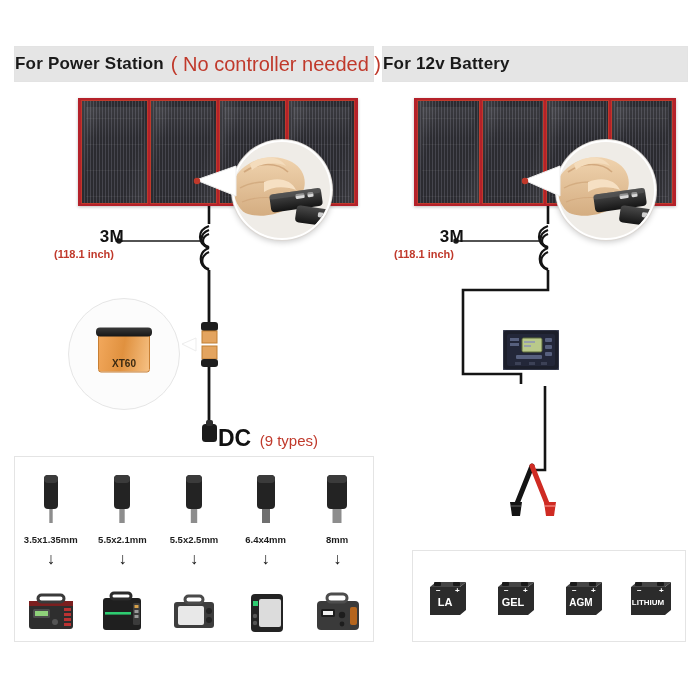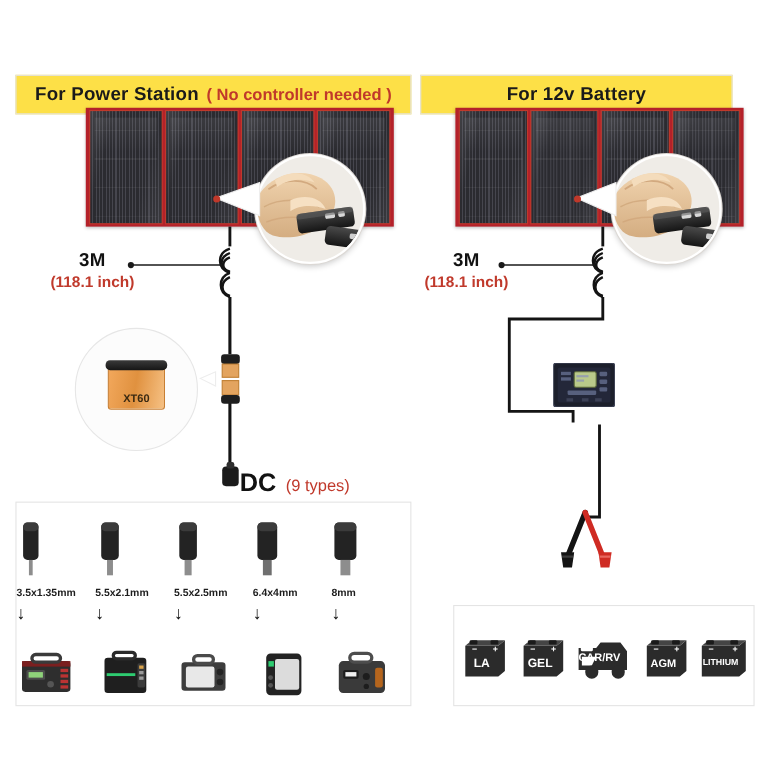--- a/index.html
+++ b/index.html
@@ -11,34 +11,33 @@
     position:relative;
     overflow:hidden;
     -webkit-font-smoothing:antialiased;
   }
   .page{position:relative;width:700px;height:700px;}
 
   
   .hdr{
     position:absolute;
     border:1px solid #e3e3e3;
-    background:#fde047;
+    background:#e5e5e5;
     box-sizing:border-box;
-    display:flex;align-items:center;justify-content:center;
+    display:flex;align-items:center;justify-content:space-between;
     white-space:nowrap;
-    margin-top:22px;
   }
   .hdr-main{
     font-size:17px;font-weight:bold;color:#1a1a1a;letter-spacing:.2px;
   }
   .hdr-note{
-    font-size:15px;color:#c0392b;margin-left:7px;font-weight:700;
+    font-size:20px;color:#c0392b;margin-left:7px;font-weight:400;
   }
   #hdr-left{left:14px;top:46px;width:360px;height:36px;}
-  #hdr-right{left:382px;top:46px;width:284px;height:36px;}
+  #hdr-right{left:382px;top:46px;width:306px;height:36px;}
 
   
   .panel-wrap{position:absolute;}
   .panel{
     position:relative;width:100%;height:100%;
     display:flex;
     background:#b4212a;
     padding:2px;box-sizing:border-box;
     box-shadow:0 1px 3px rgba(0,0,0,.25);
   }
@@ -74,22 +73,22 @@
     box-shadow:0 0 0 1px #dcd8d4, 0 2px 6px rgba(0,0,0,.22);
     overflow:hidden;
   }
   .callout svg{display:block;}
 
   
   .wire{position:absolute;left:0;top:0;width:700px;height:700px;pointer-events:none;}
 
   
   .len-label{position:absolute;text-align:center;}
-  .len-main{font-size:17px;font-weight:bold;color:#121212;line-height:1.05;letter-spacing:.3px;}
-  .len-sub{font-size:14px;font-weight:bold;color:#c0392b;line-height:1.3;margin-top:1px;}
+  .len-main{font-size:17px;font-weight:bold;color:#121212;line-height:1.05;letter-spacing:.3px;text-align:right;}
+  .len-sub{font-size:11px;font-weight:bold;color:#c0392b;line-height:1.3;margin-top:1px;}
 
   
   #xt-circle{
     position:absolute;left:68px;top:298px;width:110px;height:110px;border-radius:50%;
     background:#fcfcfc;border:1px solid #e6e6e6;
   }
   .conn-stack{
     position:absolute;left:50%;top:50%;transform:translate(-50%,-50%);
     width:52px;
   }
@@ -127,21 +126,21 @@
   }
   #box-dc{left:14px;top:456px;width:360px;height:186px;}
   #box-batt{left:412px;top:550px;width:274px;height:92px;}
 
   .row{position:absolute;left:0;right:0;display:flex;justify-content:space-around;align-items:flex-end;}
   #row-plugs{top:10px;height:60px;}
   #row-sizes{top:74px;height:16px;align-items:center;}
   #row-arrows{top:92px;height:20px;align-items:center;}
   #row-devices{top:112px;height:66px;}
 
-  .cell{flex:1;display:flex;flex-direction:column;align-items:flex-start;justify-content:flex-end;}
+  .cell{flex:1;display:flex;flex-direction:column;align-items:center;justify-content:flex-end;}
   .size-txt{font-size:9.5px;font-weight:bold;color:#1d1d1d;white-space:nowrap;}
   .arrow-glyph{font-size:16px;line-height:1;color:#111;font-weight:bold;}
 
   
   #row-batts{top:14px;height:66px;align-items:center;}
   .batt-cell{flex:1;display:flex;align-items:center;justify-content:center;}
 </style>
 </head>
 <body>
 
@@ -541,30 +540,20 @@
           <polygon points="8,14 38,14 44,9 44,37 38,42 8,42" fill="#2b2b2b"></polygon>
           <polygon points="8,14 38,14 44,9 14,9" fill="#454545"></polygon>
           <rect x="12" y="9" width="7" height="4" rx="1" fill="#1a1a1a"></rect>
           <rect x="31" y="9" width="7" height="4" rx="1" fill="#1a1a1a"></rect>
           <text x="14" y="20" fill="#ffffff" font-family="Liberation Sans, sans-serif" font-size="8" font-weight="bold">−</text>
           <text x="33" y="20" fill="#ffffff" font-family="Liberation Sans, sans-serif" font-size="8" font-weight="bold">+</text>
           <text x="23" y="33" fill="#ffffff" font-family="Liberation Sans, sans-serif" font-size="11" font-weight="bold" text-anchor="middle">GEL</text>
         </svg>
       </div>
 
-      <div class="batt-cell">
-        <svg width="58" height="50" viewBox="0 0 58 50">
-          <path d="M6 16 L22 16 L26 11 L44 11 L50 19 L50 36 L6 36 Z" fill="#2b2b2b"></path>
-          <rect x="8" y="13" width="11" height="6" rx="1" fill="#ffffff"></rect>
-          <path d="M9 24 L22 24 L18 32 L9 32 Z" fill="#ffffff"></path>
-          <circle cx="18" cy="38" r="6" fill="#2b2b2b"></circle>
-          <circle cx="42" cy="38" r="6" fill="#2b2b2b"></circle>
-          <text x="44" y="28" fill="#ffffff" font-family="Liberation Sans, sans-serif" font-size="10" font-weight="bold" text-anchor="end">CAR/RV</text>
-        </svg>
-      </div>
 
       <div class="batt-cell">
         <svg width="50" height="50" viewBox="0 0 50 50">
           <polygon points="8,14 38,14 44,9 44,37 38,42 8,42" fill="#2b2b2b"></polygon>
           <polygon points="8,14 38,14 44,9 14,9" fill="#454545"></polygon>
           <rect x="12" y="9" width="7" height="4" rx="1" fill="#1a1a1a"></rect>
           <rect x="31" y="9" width="7" height="4" rx="1" fill="#1a1a1a"></rect>
           <text x="14" y="20" fill="#ffffff" font-family="Liberation Sans, sans-serif" font-size="8" font-weight="bold">−</text>
           <text x="33" y="20" fill="#ffffff" font-family="Liberation Sans, sans-serif" font-size="8" font-weight="bold">+</text>
           <text x="23" y="33" fill="#ffffff" font-family="Liberation Sans, sans-serif" font-size="10" font-weight="bold" text-anchor="middle">AGM</text>

